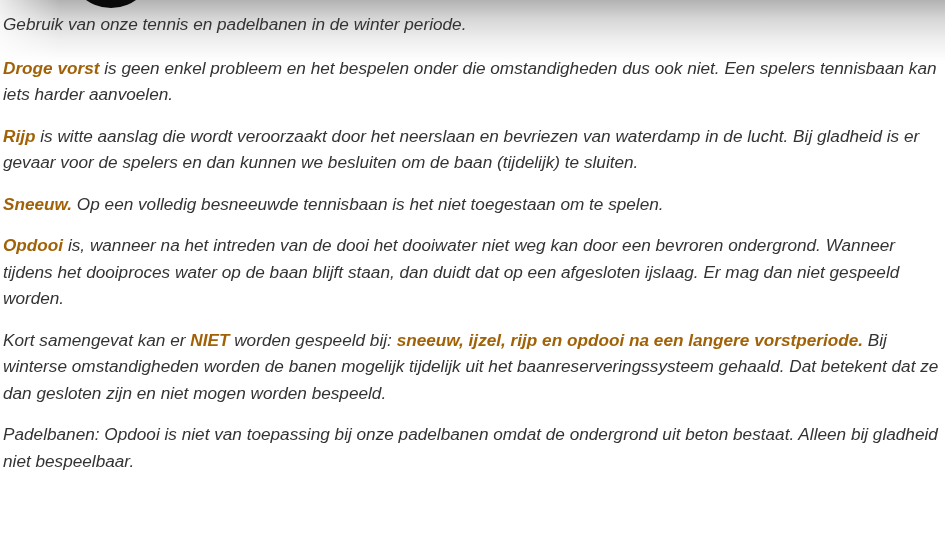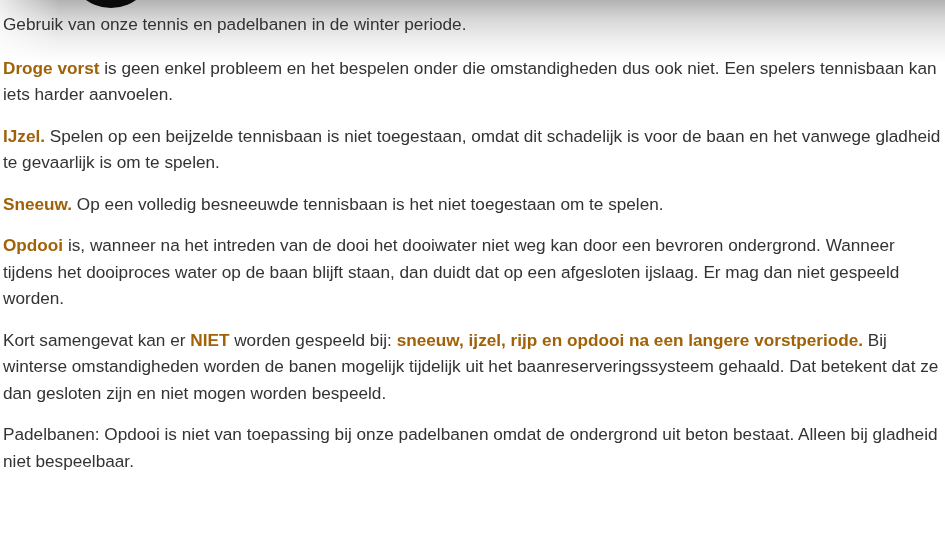--- a/index.html
+++ b/index.html
@@ -43,40 +43,41 @@
     }
     .content {
       position: absolute;
       left: 3px;
       top: 11px;
       width: 940px;
       z-index: 3;
     }
     .content p {
       margin: 0 0 15px 0;
+      font-style: italic;
     }
     .content p.intro {
       margin-bottom: 17px;
     }
     b { font-weight: bold; color: #a16207; }
   </style>
 </head>
 <body>
 
 <div class="top-shade"></div>
 <div class="top-shade-left"></div>
 <div class="logo-circle"></div>
 
 <div class="content">
   <p class="intro">Gebruik van onze tennis en padelbanen in de winter periode.</p>
 
   <p><b>Droge vorst</b><span> is geen enkel probleem en het bespelen onder die omstandigheden dus ook niet. Een spelers tennisbaan kan iets harder aanvoelen.</span></p>
 
+  <p><b>Rijp</b><span> is witte aanslag die wordt veroorzaakt door het neerslaan en bevriezen van waterdamp in de lucht. Bij gladheid is er gevaar voor de spelers en dan kunnen we besluiten om de baan (tijdelijk) te sluiten.</span></p>
 
-  <p><b>IJzel.</b><span> Spelen op een beijzelde tennisbaan is niet toegestaan, omdat dit schadelijk is voor de baan en het vanwege gladheid te gevaarlijk is om te spelen.</span></p>
 
   <p><b>Sneeuw.</b><span> Op een volledig besneeuwde tennisbaan is het niet toegestaan om te spelen.</span></p>
 
   <p><b>Opdooi</b><span> is, wanneer na het intreden van de dooi het dooiwater niet weg kan door een bevroren ondergrond. Wanneer tijdens het dooiproces water op de baan blijft staan, dan duidt dat op een afgesloten ijslaag. Er mag dan niet gespeeld worden.</span></p>
 
   <p><span>Kort samengevat kan er </span><b>NIET</b><span> worden gespeeld bij: </span><b>sneeuw, ijzel, rijp en opdooi na een langere vorstperiode.</b><span> Bij winterse omstandigheden worden de banen mogelijk tijdelijk uit het baanreserveringssysteem gehaald. Dat betekent dat ze dan gesloten zijn en niet mogen worden bespeeld.</span></p>
 
   <p>Padelbanen: Opdooi is niet van toepassing bij onze padelbanen omdat de ondergrond uit beton bestaat. Alleen bij gladheid niet bespeelbaar.</p>
 </div>
 

